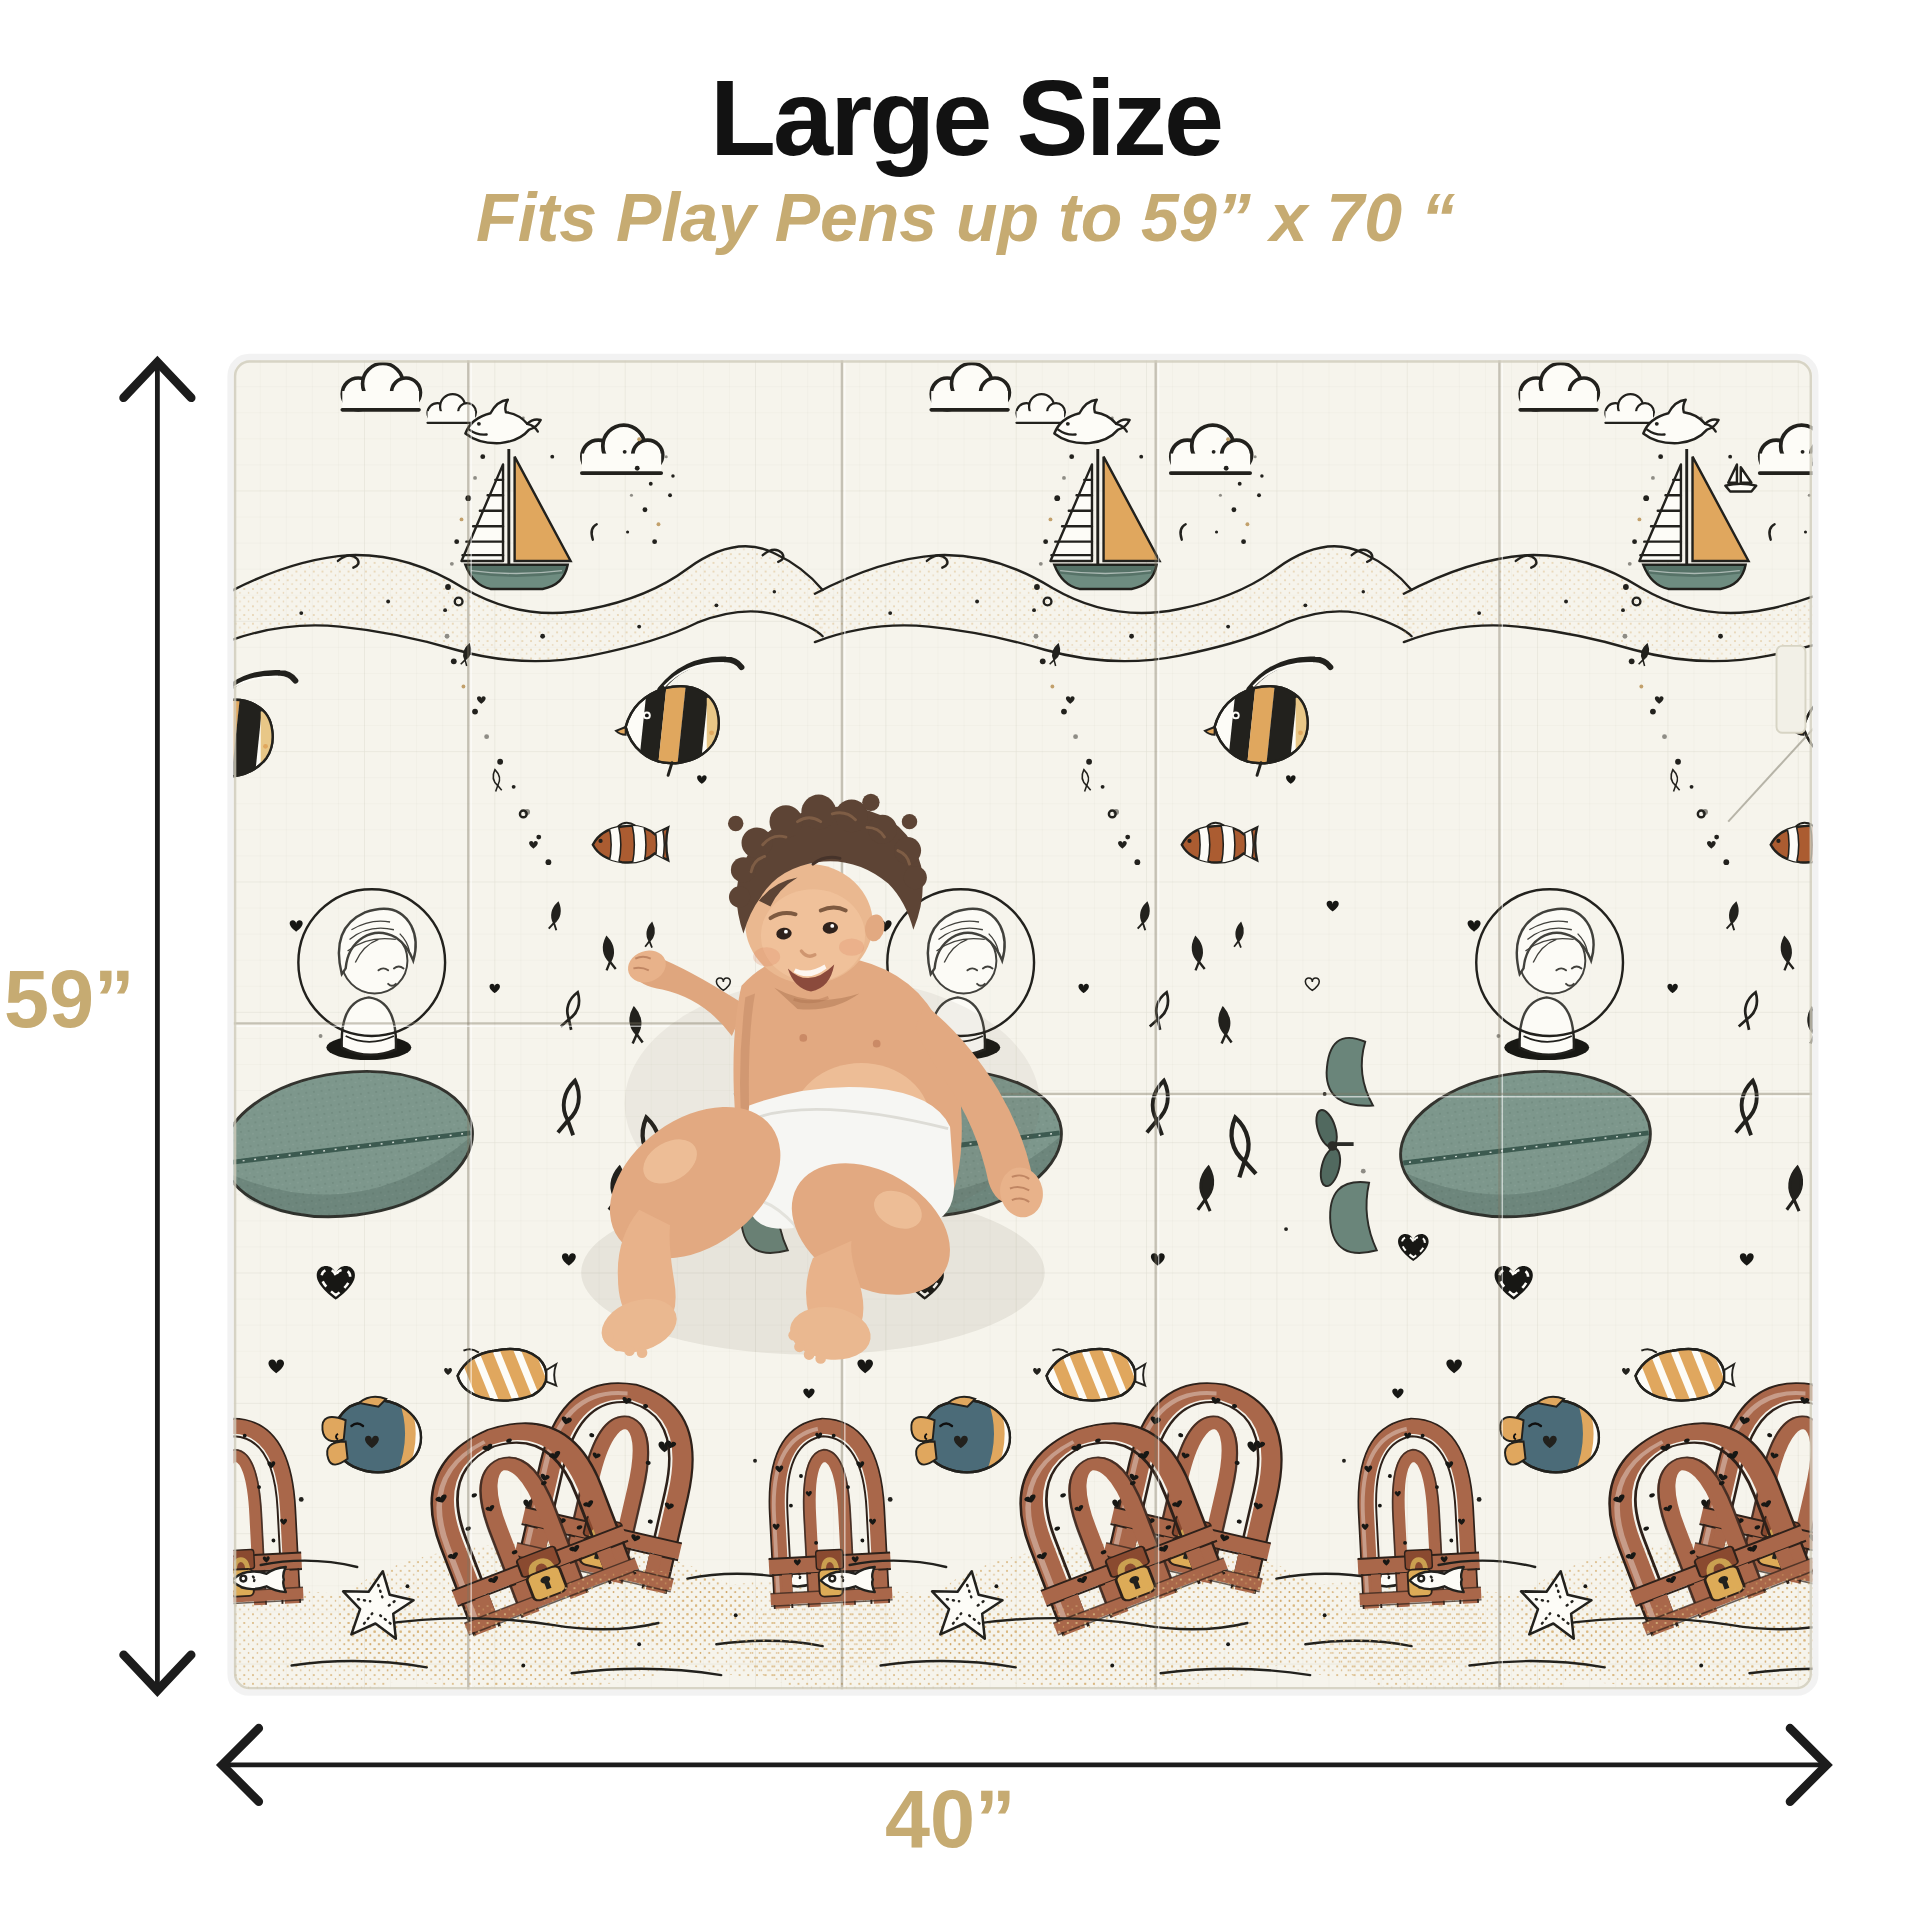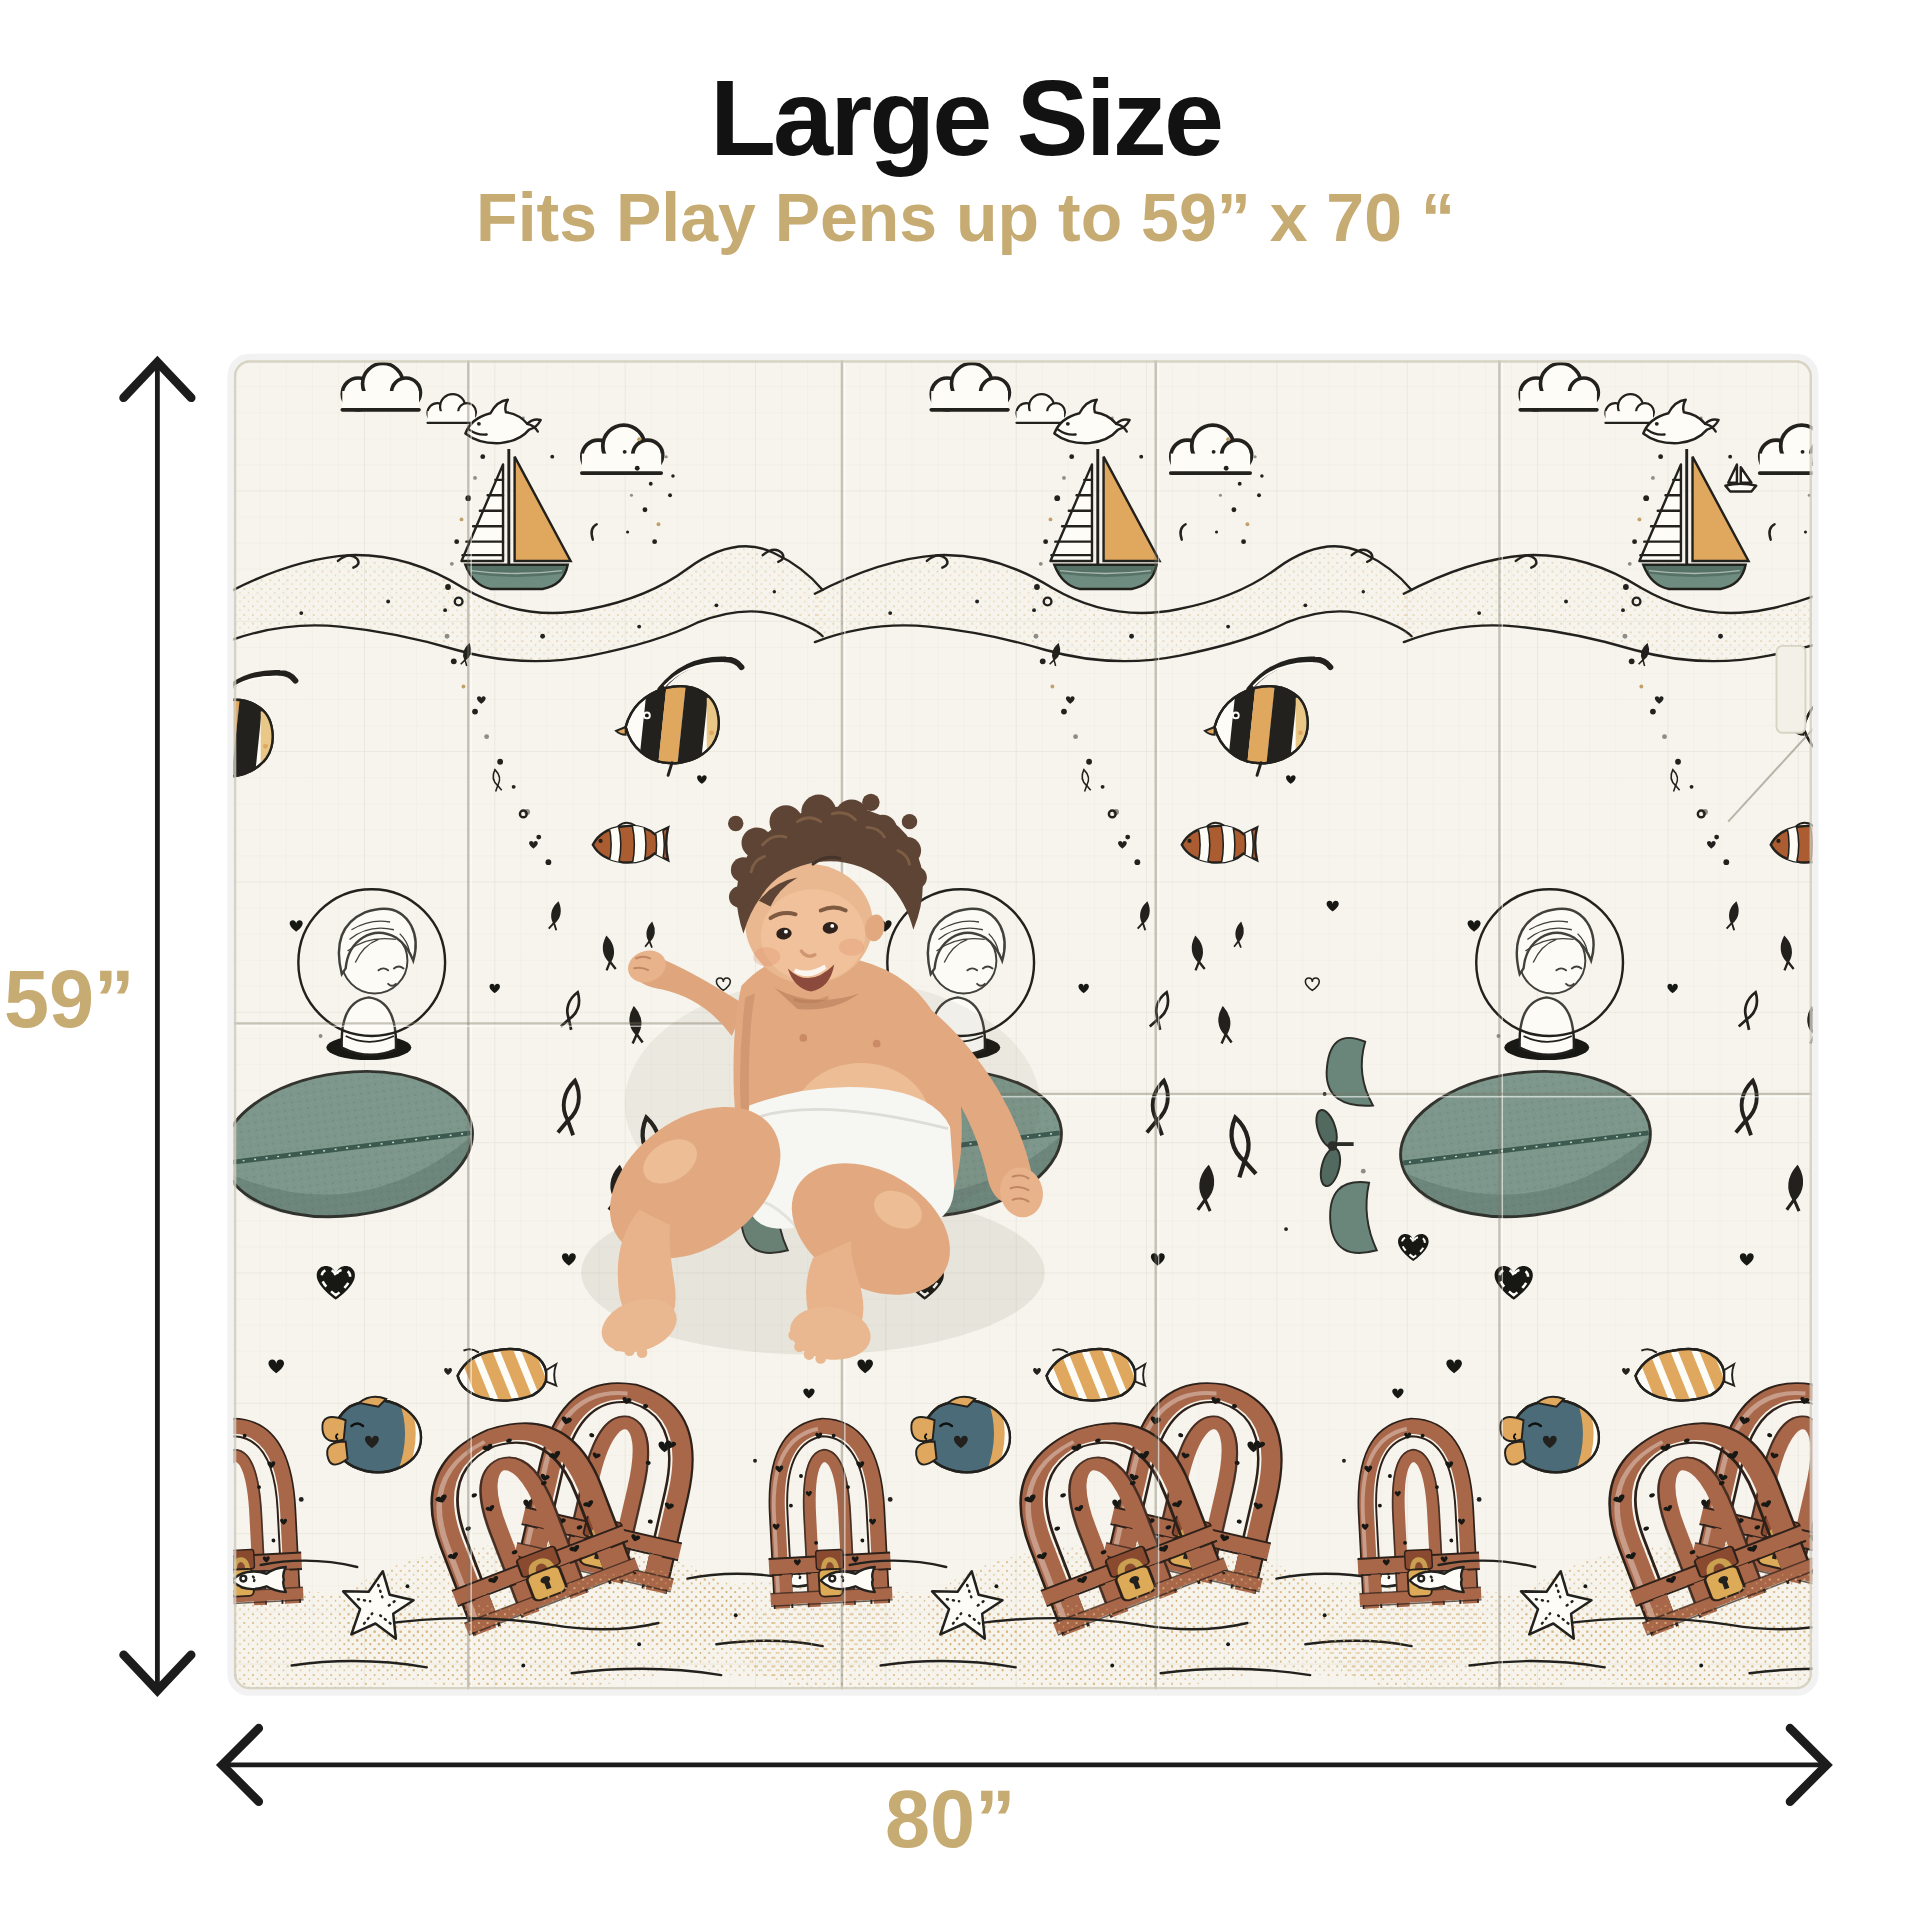--- a/index.html
+++ b/index.html
@@ -6,21 +6,21 @@
   body{
     width:1931px;height:1930px;position:relative;background:#ffffff;overflow:hidden;
     font-family:"Liberation Sans", sans-serif;
   }
   .title{
     position:absolute;top:64px;left:0;width:1931px;text-align:center;
     font-size:108px;line-height:108px;font-weight:700;color:#121212;letter-spacing:-2.9px;
   }
   .subtitle{
     position:absolute;top:182px;left:0;width:1931px;text-align:center;
-    font-size:68px;line-height:71px;font-weight:700;color:#c6ab72;letter-spacing:0;
+    font-size:68px;line-height:71px;font-weight:700;color:#c6ab72;letter-spacing:0;font-style:italic;
   }
   .dim-label{
     position:absolute;font-weight:700;color:#c6ab72;text-align:left;
   }
   .dim-v{left:3.9px;top:958px;width:164px;font-size:81px;line-height:83px;}
   .dim-h{left:885px;top:1778px;width:290px;font-size:81px;line-height:83px;}
   #scene{position:absolute;left:0;top:0;}
   .ln{stroke:#22211d;fill:none;stroke-width:2.5;stroke-linecap:round;stroke-linejoin:round;}
   .lnf{stroke:#22211d;fill:#fdfcf7;stroke-width:2.5;stroke-linecap:round;stroke-linejoin:round;}
 </style>
@@ -460,14 +460,14 @@
   <g stroke="#1c1c1c" fill="none" stroke-linecap="round">
     <path d="M231,1828 H1891" stroke-width="5"></path>
     <path d="M268,1790 L230,1828 L268,1866" stroke-width="9"></path>
     <path d="M1854,1790 L1892,1828 L1854,1866" stroke-width="9"></path>
   </g>
 </svg>
 
 <div class="title">Large Size</div>
 <div class="subtitle">Fits Play Pens up to 59” x 70 “</div>
 <div class="dim-label dim-v">59”</div>
-<div class="dim-label dim-h">80”</div>
+<div class="dim-label dim-h">40”</div>
 
 
 </body></html>

